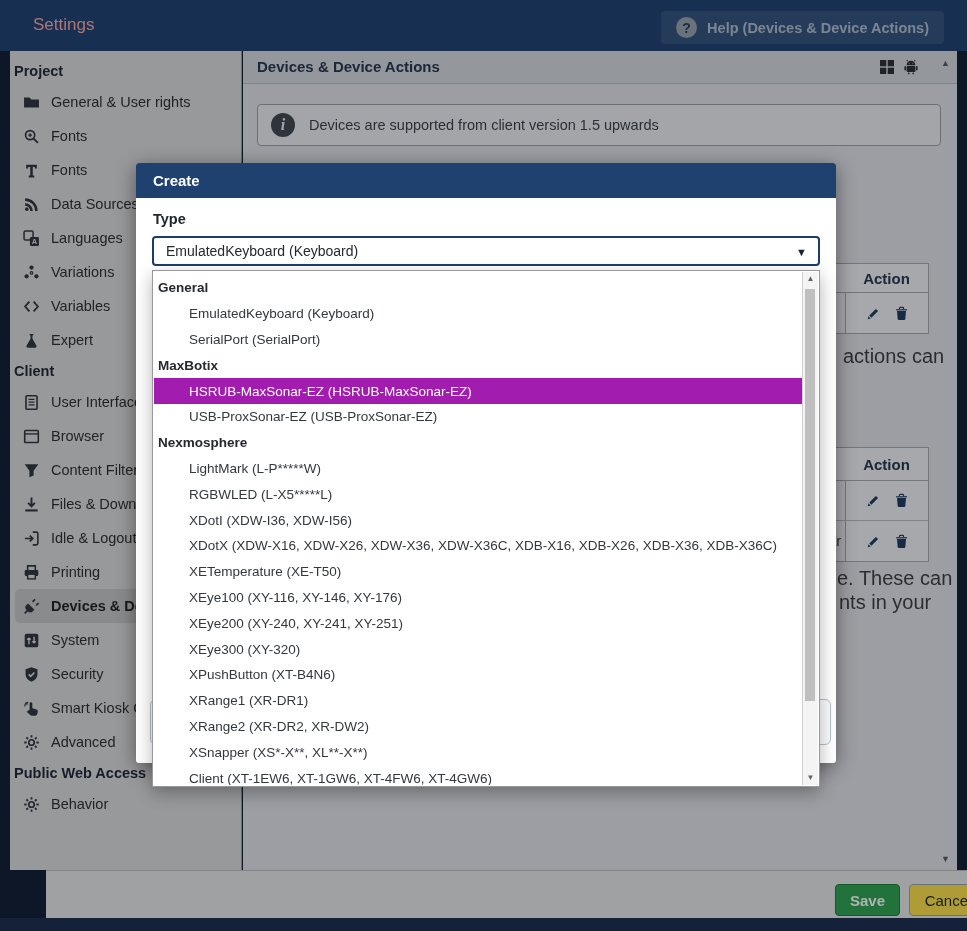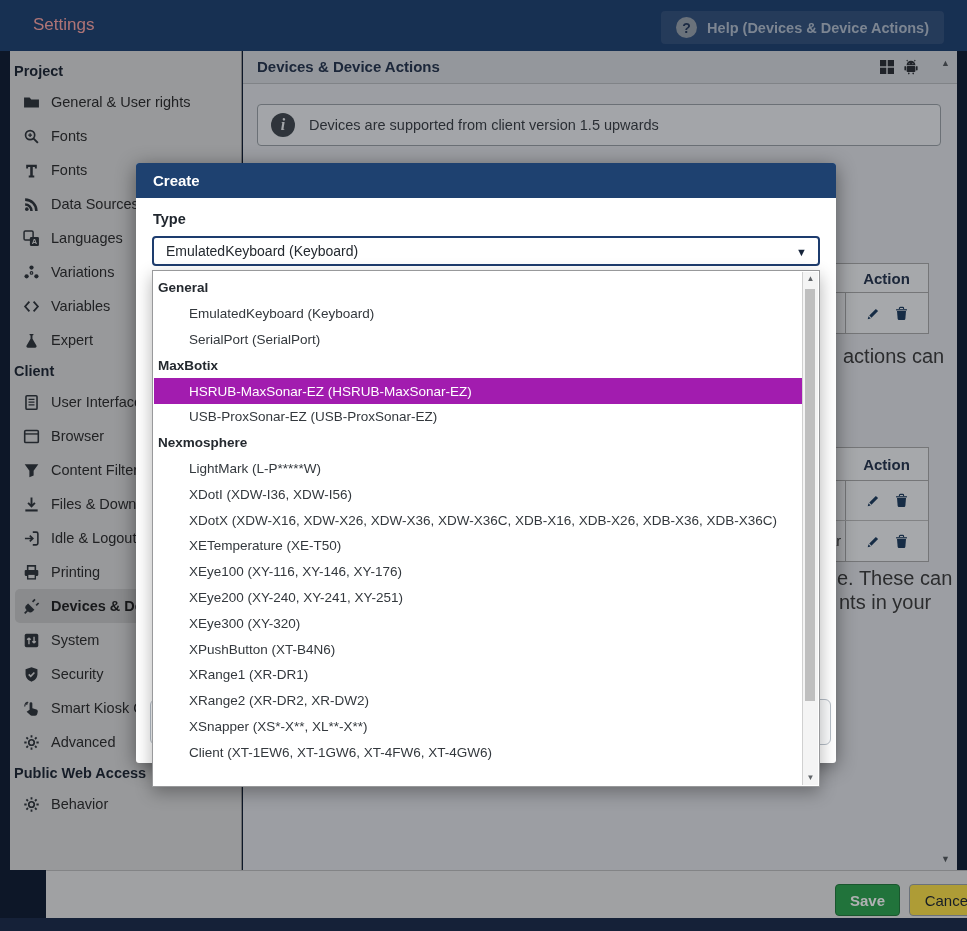--- a/index.html
+++ b/index.html
@@ -389,20 +389,21 @@
   <div class="type-dropdown">
     <div class="dd-rows" id="dd-rows">
         <div class="dd-group">General</div>
         <div class="dd-item">EmulatedKeyboard (Keyboard)</div>
         <div class="dd-item">SerialPort (SerialPort)</div>
         <div class="dd-group">MaxBotix</div>
         <div class="dd-item selected">HSRUB-MaxSonar-EZ (HSRUB-MaxSonar-EZ)</div>
         <div class="dd-item">USB-ProxSonar-EZ (USB-ProxSonar-EZ)</div>
         <div class="dd-group">Nexmosphere</div>
         <div class="dd-item">LightMark (L-P*****W)</div>
+        <div class="dd-item">RGBWLED (L-X5*****L)</div>
         <div class="dd-item">XDotI (XDW-I36, XDW-I56)</div>
         <div class="dd-item">XDotX (XDW-X16, XDW-X26, XDW-X36, XDW-X36C, XDB-X16, XDB-X26, XDB-X36, XDB-X36C)</div>
         <div class="dd-item">XETemperature (XE-T50)</div>
         <div class="dd-item">XEye100 (XY-116, XY-146, XY-176)</div>
         <div class="dd-item">XEye200 (XY-240, XY-241, XY-251)</div>
         <div class="dd-item">XEye300 (XY-320)</div>
         <div class="dd-item">XPushButton (XT-B4N6)</div>
         <div class="dd-item">XRange1 (XR-DR1)</div>
         <div class="dd-item">XRange2 (XR-DR2, XR-DW2)</div>
         <div class="dd-item">XSnapper (XS*-X**, XL**-X**)</div>

